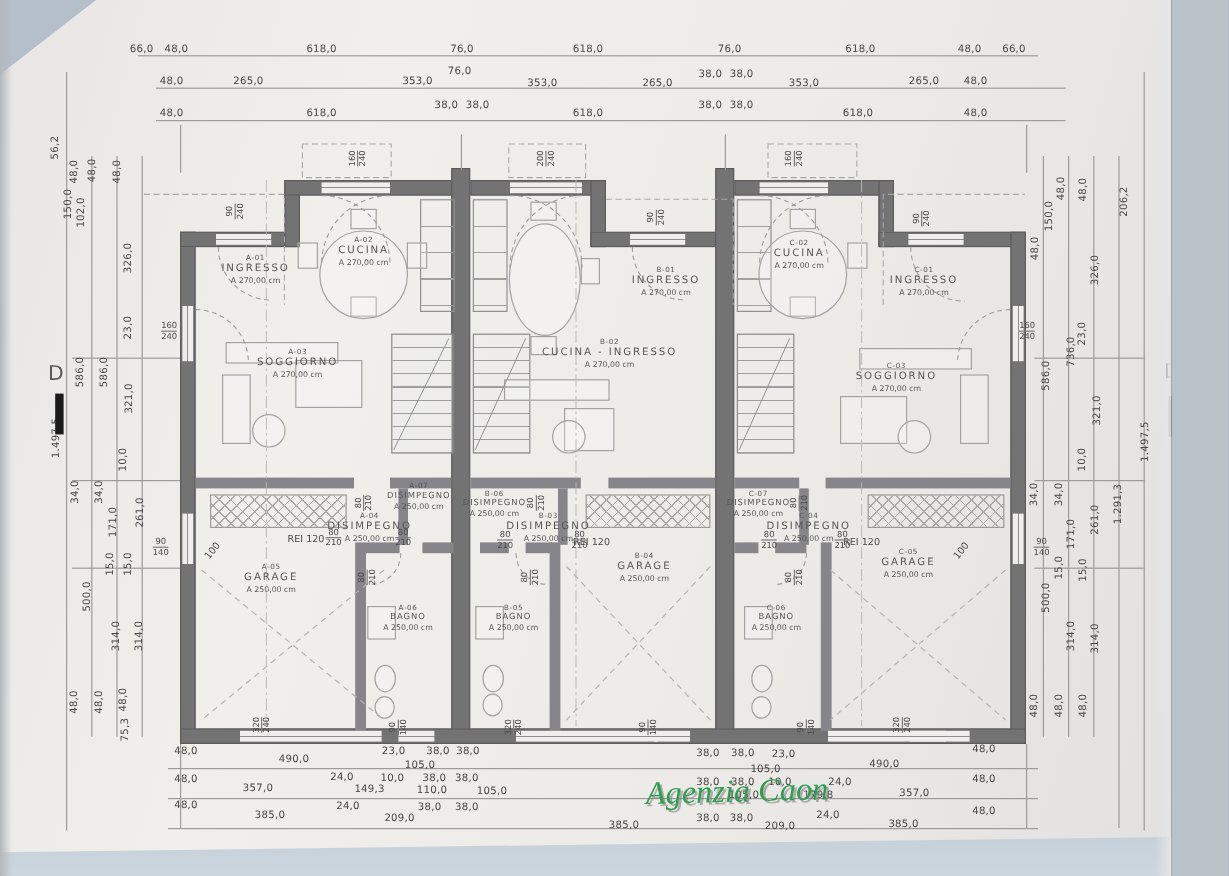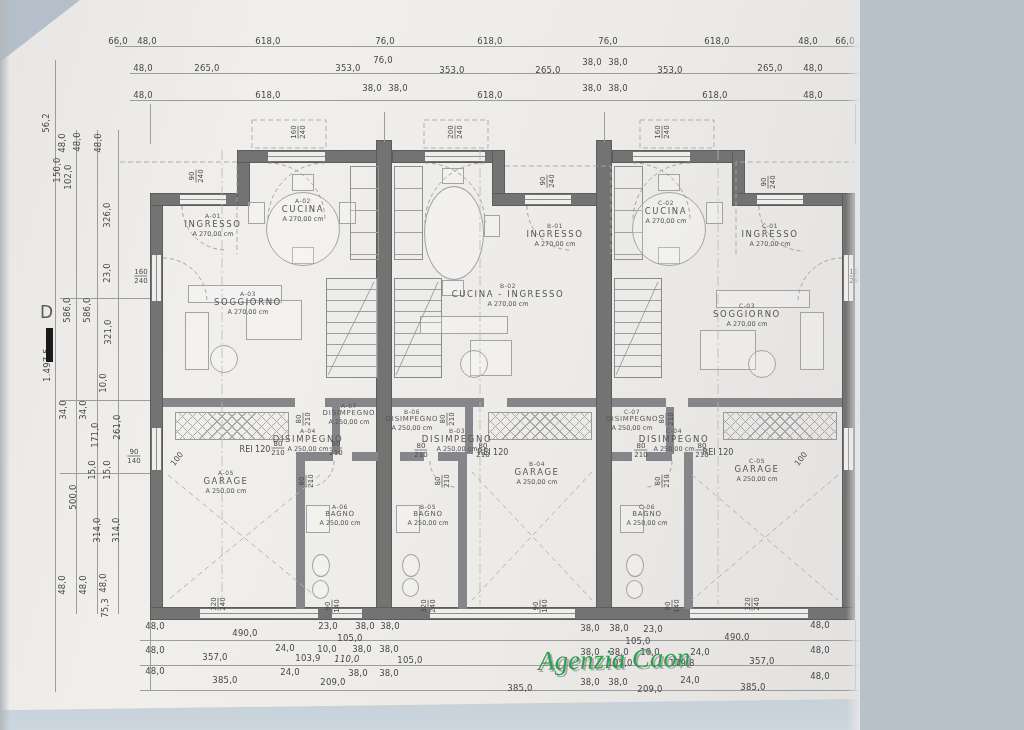--- a/index.html
+++ b/index.html
@@ -1,16 +1,16 @@
 <!DOCTYPE html>
 <html><head>
 <meta charset="utf-8">
 <style>
   html,body{margin:0;padding:0;background:#b9c1c9;font-family:"DejaVu Sans",sans-serif;}
-  #canvas{position:relative;width:860px;height:730px;overflow:hidden;background:#0f172a;}
+  #canvas{position:relative;width:976px;height:730px;overflow:hidden;background:#0f172a;}
   #paper{position:absolute;inset:0;background:linear-gradient(105deg,#e7e6e4,#f0efec 28%,#edebe8 62%,#e2e1df);}
   .corner-tl{position:absolute;left:0;top:0;width:80px;height:62px;background:#b4bfc9;clip-path:polygon(0 0,100% 0,0 100%);}
   .photo-bottom{position:absolute;left:0;top:694px;width:1024px;height:36px;background:linear-gradient(180deg,#c6d0d9,#ccd6de);clip-path:polygon(0 45%,100% 8%,100% 100%,0 100%);}
   .edge-l{position:absolute;left:0;top:0;width:10px;height:730px;background:linear-gradient(90deg,#b3b8bd,rgba(179,184,189,0));}
   .edge-r{position:absolute;right:0;top:0;width:14px;height:730px;background:linear-gradient(270deg,#e4e5e7,rgba(228,229,231,0));}
   .w{position:absolute;background:#737374;box-shadow:inset 0 0 0 1px #5c5c5d;}
   .iw{position:absolute;background:#85858a;}
   .win{position:absolute;background:linear-gradient(180deg,#efeeec 0 4px,#8f8f8f 4px 5px,#efeeec 5px 100%);}
   .winv{position:absolute;background:linear-gradient(90deg,#efeeec 0 4px,#8f8f8f 4px 5px,#efeeec 5px 100%);}
   .hx{position:absolute;border:1px solid #8d8d8d;opacity:.85;background:
@@ -234,23 +234,23 @@
         <div class="dim" style="left: 390px; top: 626px;">38,0</div>
         <div class="dim" style="left: 590px; top: 628px;">38,0</div>
         <div class="dim" style="left: 619px; top: 628px;">38,0</div>
         <div class="dim" style="left: 653px; top: 629px;">23,0</div>
         <div class="dim" style="left: 638px; top: 641px;">105,0</div>
         <div class="dim" style="left: 737px; top: 637px;">490,0</div>
         <div class="dim" style="left: 820px; top: 625px;">48,0</div>
         <div class="dim" style="left: 155px; top: 650px;">48,0</div>
         <div class="dim" style="left: 215px; top: 657px;">357,0</div>
         <div class="dim" style="left: 285px; top: 648px;">24,0</div>
-        <div class="dim" style="left: 308px; top: 658px;">103,9</div>
+        <div class="dim" style="left: 308px; top: 658px;">149,3</div>
         <div class="dim" style="left: 327px; top: 649px;">10,0</div>
-        <div class="dim" style="left: 347px; top: 659px; font-style: italic;">110,0</div>
+        <div class="dim" style="left: 360px; top: 659px;">110,0</div>
         <div class="dim" style="left: 362px; top: 649px;">38,0</div>
         <div class="dim" style="left: 389px; top: 649px;">38,0</div>
         <div class="dim" style="left: 410px; top: 660px;">105,0</div>
         <div class="dim" style="left: 590px; top: 652px;">38,0</div>
         <div class="dim" style="left: 619px; top: 652px;">38,0</div>
         <div class="dim" style="left: 650px; top: 652px;">10,0</div>
         <div class="dim" style="left: 620px; top: 663px;">105,0</div>
         <div class="dim" style="left: 682px; top: 663px;">179,8</div>
         <div class="dim" style="left: 700px; top: 652px;">24,0</div>
         <div class="dim" style="left: 762px; top: 661px;">357,0</div>

